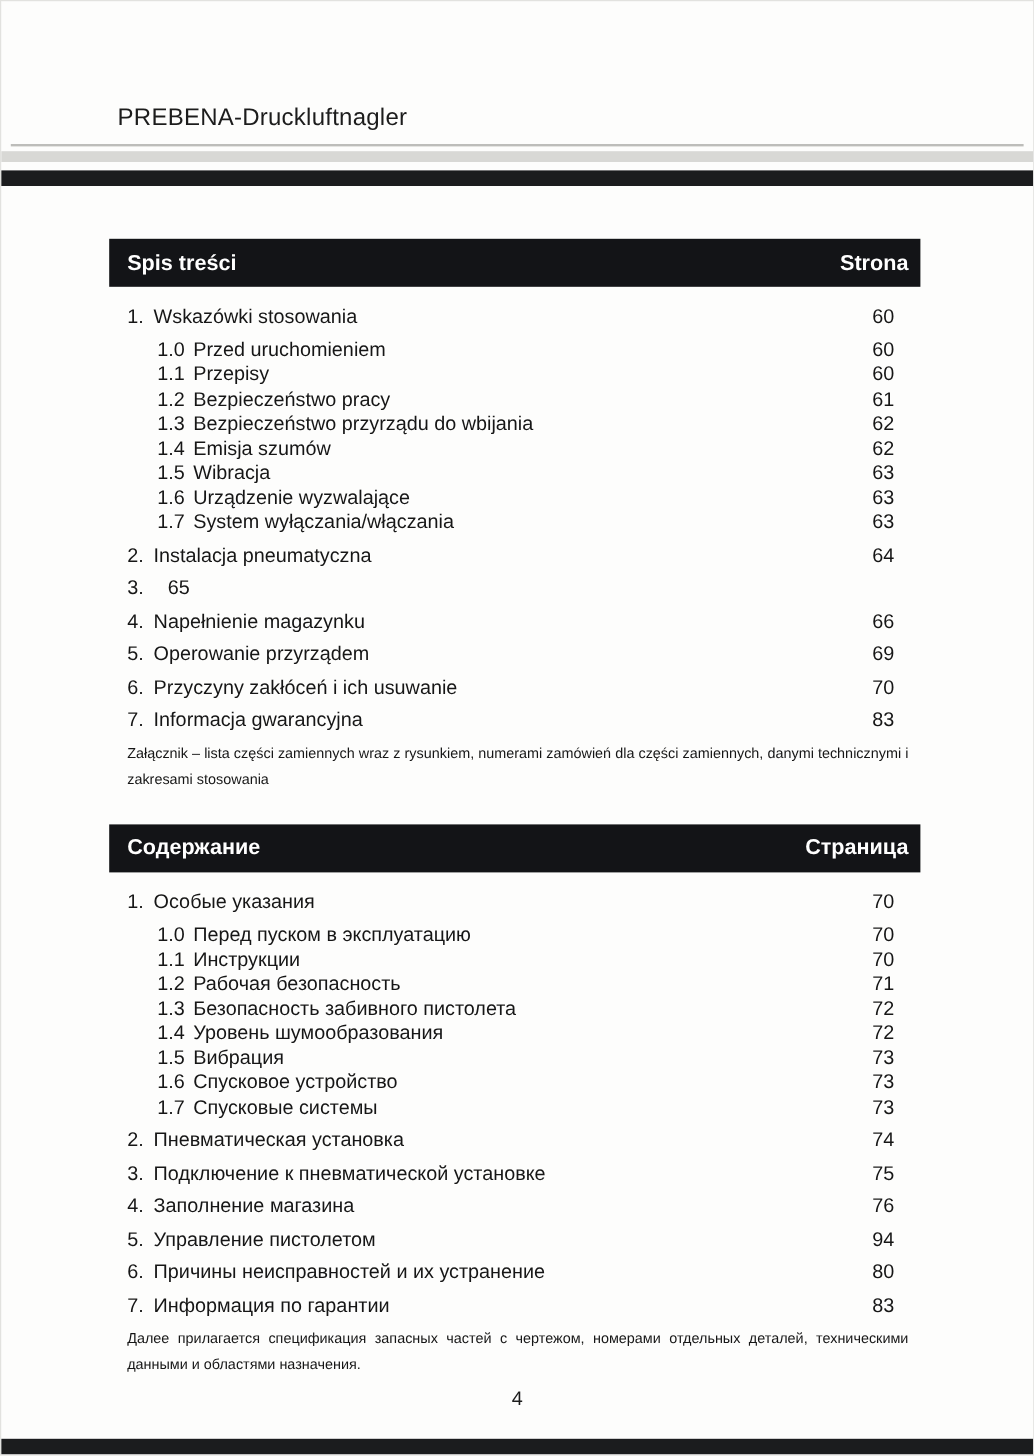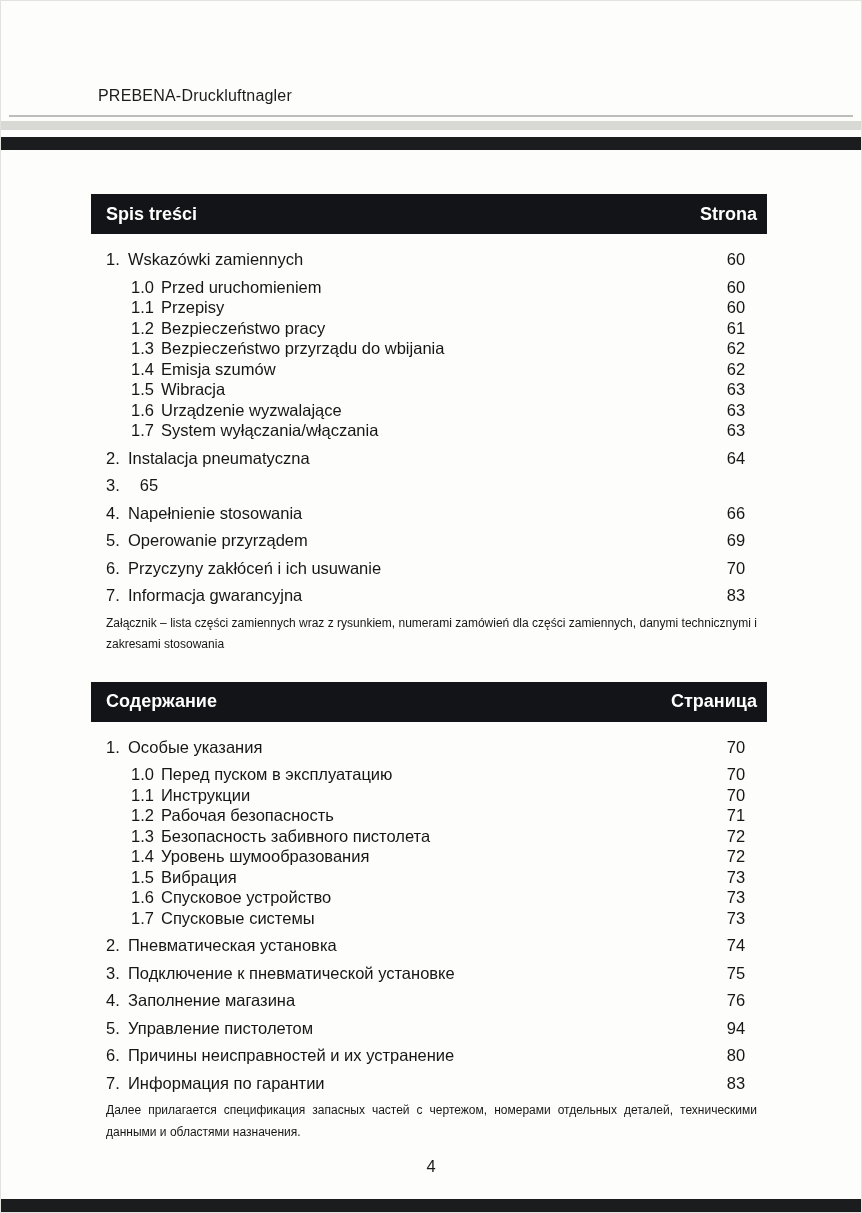--- a/index.html
+++ b/index.html
@@ -10,21 +10,21 @@
     margin: 0 auto;
     background: #fdfdfc;
     box-sizing: border-box;
     border: 1px solid #e2e2df;
     font-family: "Liberation Sans", sans-serif;
     color: #161616;
     overflow: hidden;
   }
   .doc-header {
     padding: 86px 0 0 97px;
-    font-size: 16px;
+    font-size: 20px;
     letter-spacing: 0.2px;
     color: #1c1c1c;
   }
   .rule-thin  { margin: 10px 8px 0 8px; height: 2px; background: #bdbdba; }
   .rule-gray  { margin-top: 4px; height: 9px;  background: #d8d8d5; }
   .rule-black { margin-top: 7px; height: 13px; background: #1b1c1e; }
 
   .content { width: 676px; margin: 44px 0 0 90px; }
 
   .section-bar {
@@ -93,21 +93,21 @@
 
     <section class="section">
       <div class="section-bar">
         <span>Spis treści</span>
         <span>Strona</span>
       </div>
       <div class="toc">
 
           <div class="toc-row top">
             <span class="toc-num">1.</span>
-            <span class="toc-title">Wskazówki zamiennych</span>
+            <span class="toc-title">Wskazówki stosowania</span>
             <span class="toc-page">60</span>
           </div>
 
           <div class="toc-row sub">
             <span class="toc-num">1.0</span>
             <span class="toc-title">Przed uruchomieniem</span>
             <span class="toc-page">60</span>
           </div>
 
           <div class="toc-row sub">
@@ -158,21 +158,21 @@
             <span class="toc-page">64</span>
           </div>
 
           <div class="toc-row top">
             <span class="toc-num">3.</span>
             <span class="toc-page">65</span>
           </div>
 
           <div class="toc-row top">
             <span class="toc-num">4.</span>
-            <span class="toc-title">Napełnienie stosowania</span>
+            <span class="toc-title">Napełnienie magazynku</span>
             <span class="toc-page">66</span>
           </div>
 
           <div class="toc-row top">
             <span class="toc-num">5.</span>
             <span class="toc-title">Operowanie przyrządem</span>
             <span class="toc-page">69</span>
           </div>
 
           <div class="toc-row top">

